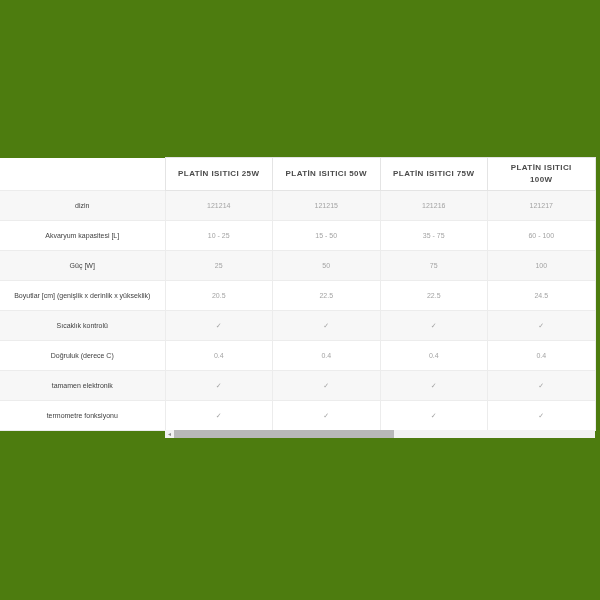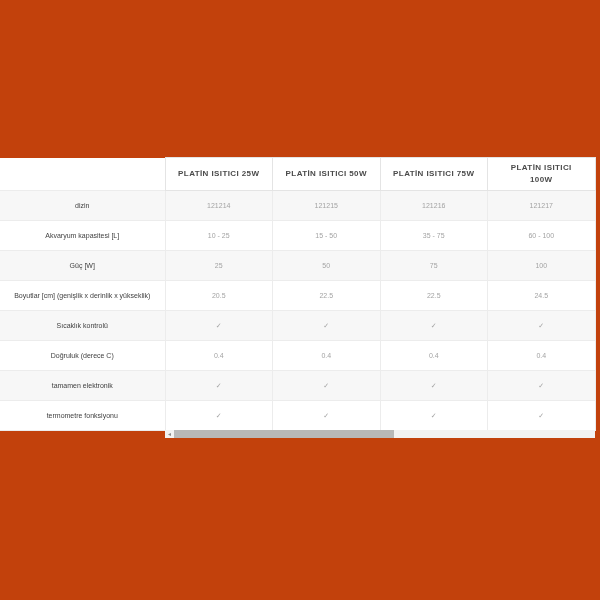--- a/index.html
+++ b/index.html
@@ -2,21 +2,21 @@
 <html><head>
 <meta charset="utf-8">
 <style>
   * { margin: 0; padding: 0; box-sizing: border-box; }
   html, body {
     width: 600px; height: 600px;
     background: #ffffff;
     font-family: "Liberation Sans", "DejaVu Sans", sans-serif;
     overflow: hidden;
   }
-  .page { position: relative; width: 600px; height: 600px; background: #c2410c; }
+  .page { position: relative; width: 600px; height: 600px; background: #4d7c0f; }
 
   .spec-table-wrap {
     position: absolute;
     left: 0; top: 157px;
     width: 596px;
   }
   table.spec-table {
     border-collapse: collapse;
     table-layout: fixed;
     width: 595px;

